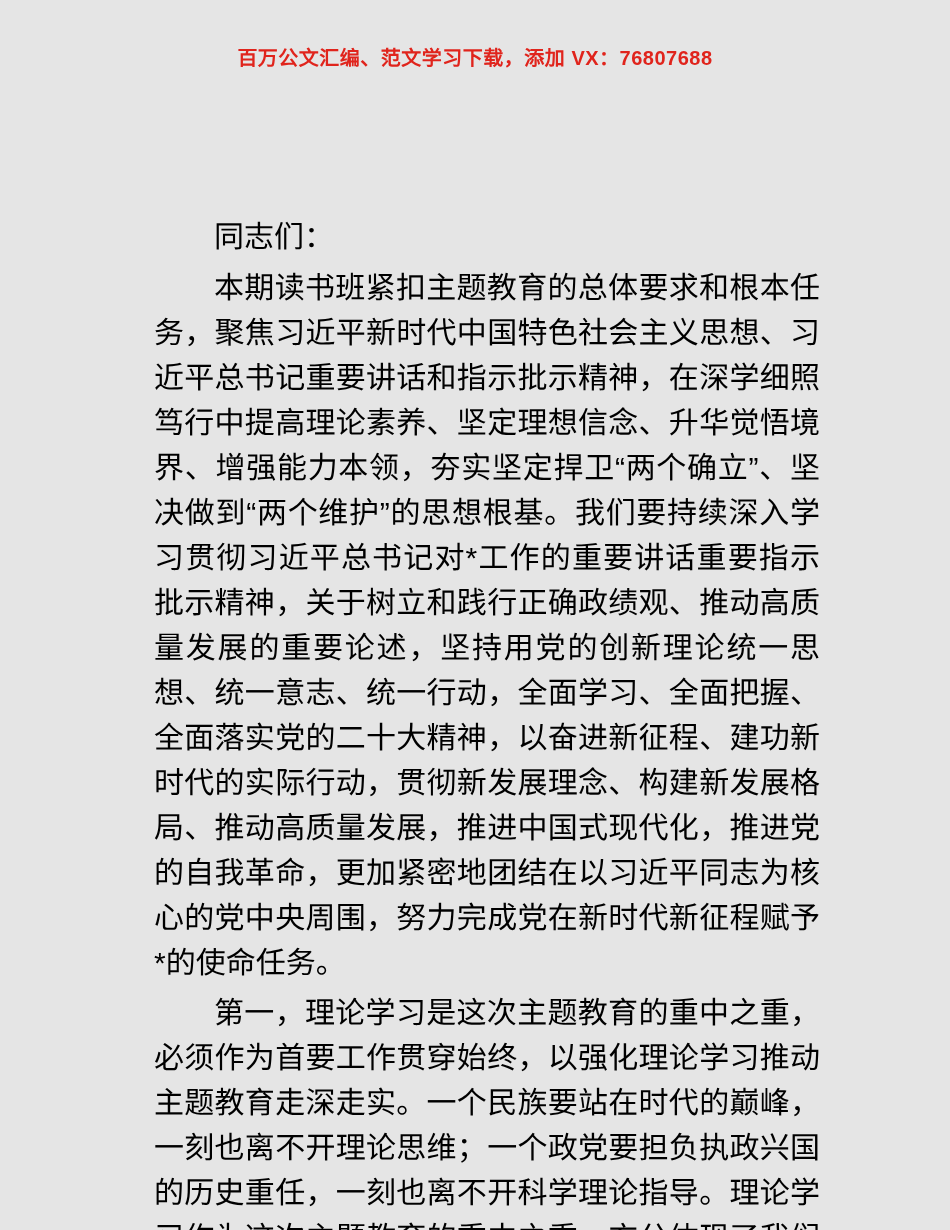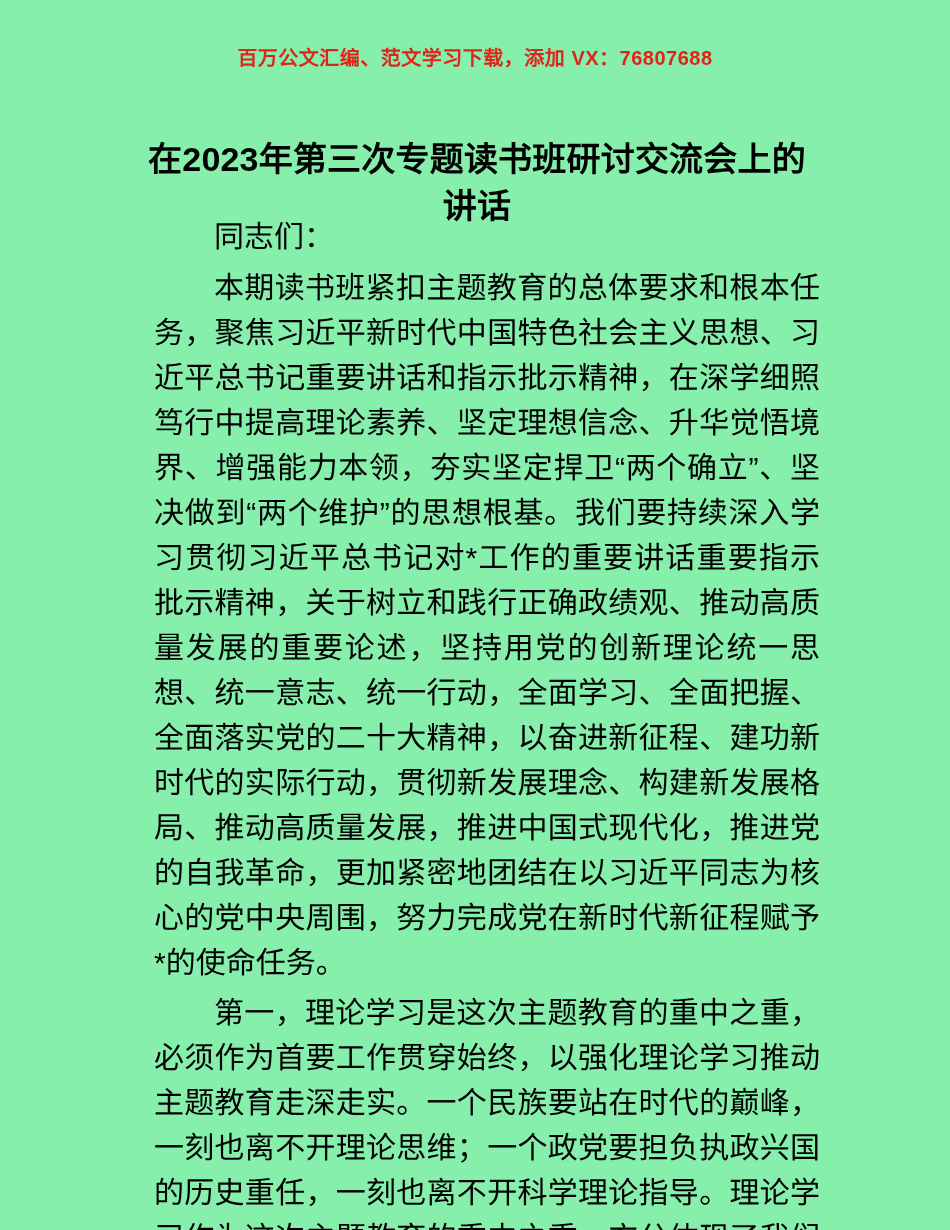--- a/index.html
+++ b/index.html
@@ -11,21 +11,21 @@
   body {
     font-family: "Liberation Sans", "DejaVu Sans", sans-serif;
     color: #000000;
     -webkit-font-smoothing: antialiased;
   }
   .page {
     position: relative;
     width: 950px;
     height: 1230px;
     margin: 0 auto;
-    background: #86efac;
+    background: #e5e5e5;
     overflow: hidden;
     box-sizing: border-box;
   }
 
   
   .promo-header {
     position: absolute;
     top: 44px;
     left: 0;
     right: 0;
@@ -77,21 +77,20 @@
     margin-bottom: 0;
   }
 </style>
 </head>
 <body>
 
 <div class="page">
 
   <div class="promo-header" style="color: rgb(224, 36, 28);">百万公文汇编、范文学习下载，添加 VX：76807688</div>
 
-  <h1 class="doc-title">在2023年第三次专题读书班研讨交流会上的讲话</h1>
 
   <div class="body-area" style="color: rgb(0, 0, 0);">
     <p class="para salutation">同志们：</p>
     <p class="para">本期读书班紧扣主题教育的总体要求和根本任务，聚焦习近平新时代中国特色社会主义思想、习近平总书记重要讲话和指示批示精神，在深学细照笃行中提高理论素养、坚定理想信念、升华觉悟境界、增强能力本领，夯实坚定捍卫“两个确立”、坚决做到“两个维护”的思想根基。我们要持续深入学习贯彻习近平总书记对*工作的重要讲话重要指示批示精神，关于树立和践行正确政绩观、推动高质量发展的重要论述，坚持用党的创新理论统一思想、统一意志、统一行动，全面学习、全面把握、全面落实党的二十大精神，以奋进新征程、建功新时代的实际行动，贯彻新发展理念、构建新发展格局、推动高质量发展，推进中国式现代化，推进党的自我革命，更加紧密地团结在以习近平同志为核心的党中央周围，努力完成党在新时代新征程赋予*的使命任务。</p>
     <p class="para last">第一，理论学习是这次主题教育的重中之重，必须作为首要工作贯穿始终，以强化理论学习推动主题教育走深走实。一个民族要站在时代的巅峰，一刻也离不开理论思维；一个政党要担负执政兴国的历史重任，一刻也离不开科学理论指导。理论学习作为这次主题教育的重中之重，充分体现了我们党注重思想建党、理论强党的鲜明特色和高度自觉，强化理论学习意</p>
   </div>
 
 </div>
 
 </body></html>

